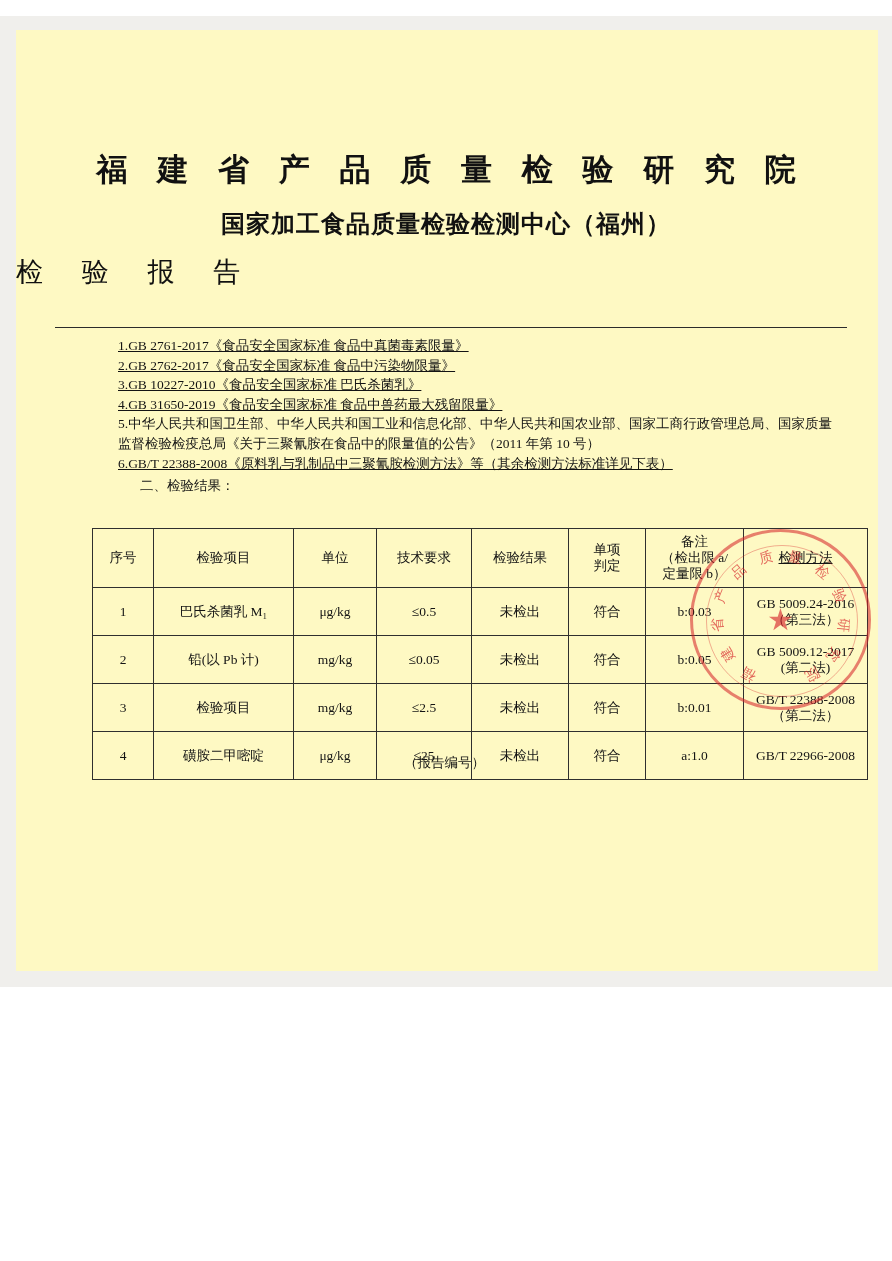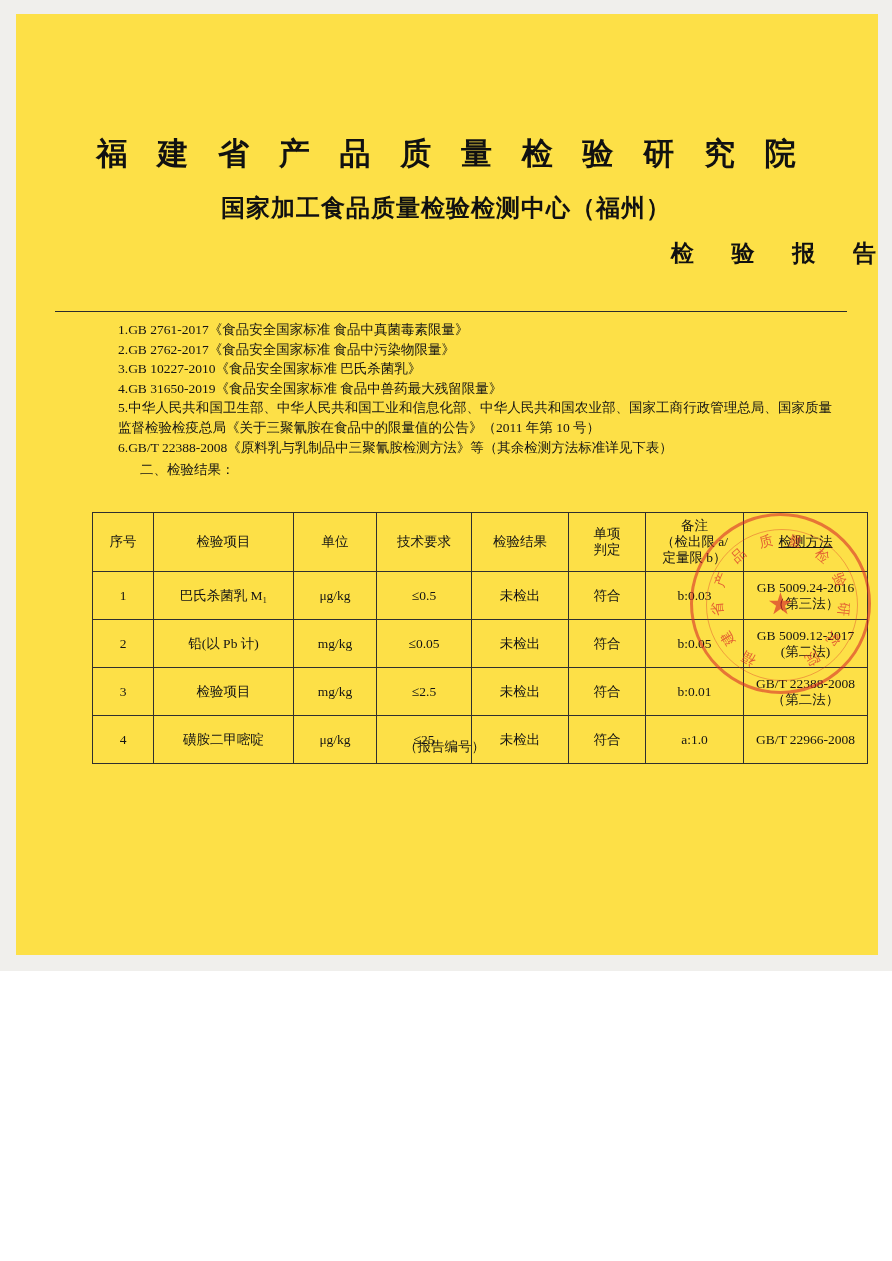--- a/index.html
+++ b/index.html
@@ -8,22 +8,22 @@
     background: #ffffff;
   }
   body {
     font-family: "Liberation Serif", "DejaVu Serif", serif;
     color: #1a1a1a;
   }
   .page {
     position: relative;
     width: 892px;
     height: 971px;
-    margin: 0 auto;
-    background: #fde047;
+    margin: 16px auto;
+    background: #fef9c3;
     overflow: hidden;
   }
   .doc {
     position: absolute;
     left: 0;
     top: 0;
     width: 892px;
     height: 1261px;
   }
   
@@ -39,23 +39,23 @@
   }
   .center-title {
     text-align: center;
     font-size: 24px;
     font-weight: bold;
     margin-top: 17px;
     letter-spacing: 1px;
     color: #111;
   }
   .report-title {
-    text-align: right;
-    font-size: 23px;
-    font-weight: bold;
+    text-align: left;
+    font-size: 27px;
+    font-weight: normal;
     letter-spacing: 16px;
     margin-top: 14px;
     text-indent: 16px;
     color: #111;
   }
   
   .meta-row {
     position: relative;
     margin-top: 22px;
     height: 24px;
@@ -100,20 +100,21 @@
     line-height: 19.6px;
     color: #141414;
   }
   .section-head {
     margin-left: 22px;
     margin-bottom: 1px;
   }
   .clause {
     margin: 0;
     text-align: justify;
+    text-decoration: underline;
   }
   .clause-indent {
     margin: 0;
     text-align: justify;
   }
   .section-head2 {
     margin-left: 22px;
     margin-top: 3px;
   }
   

